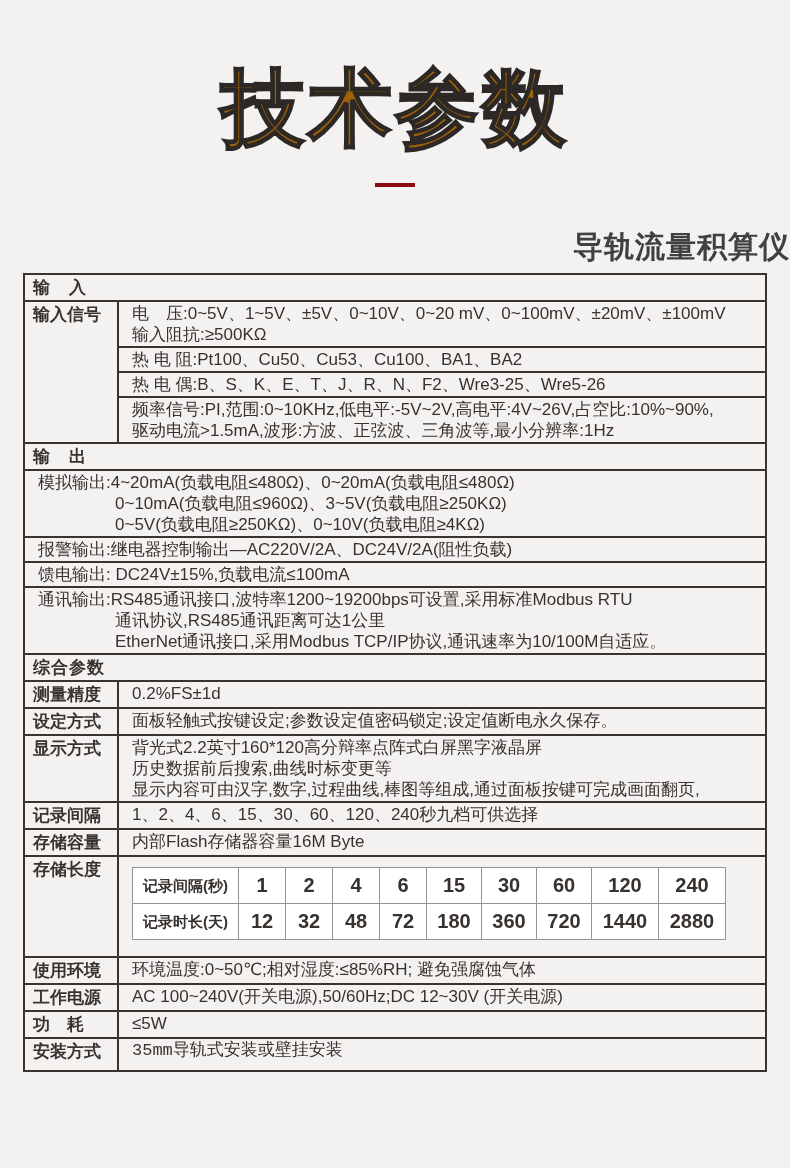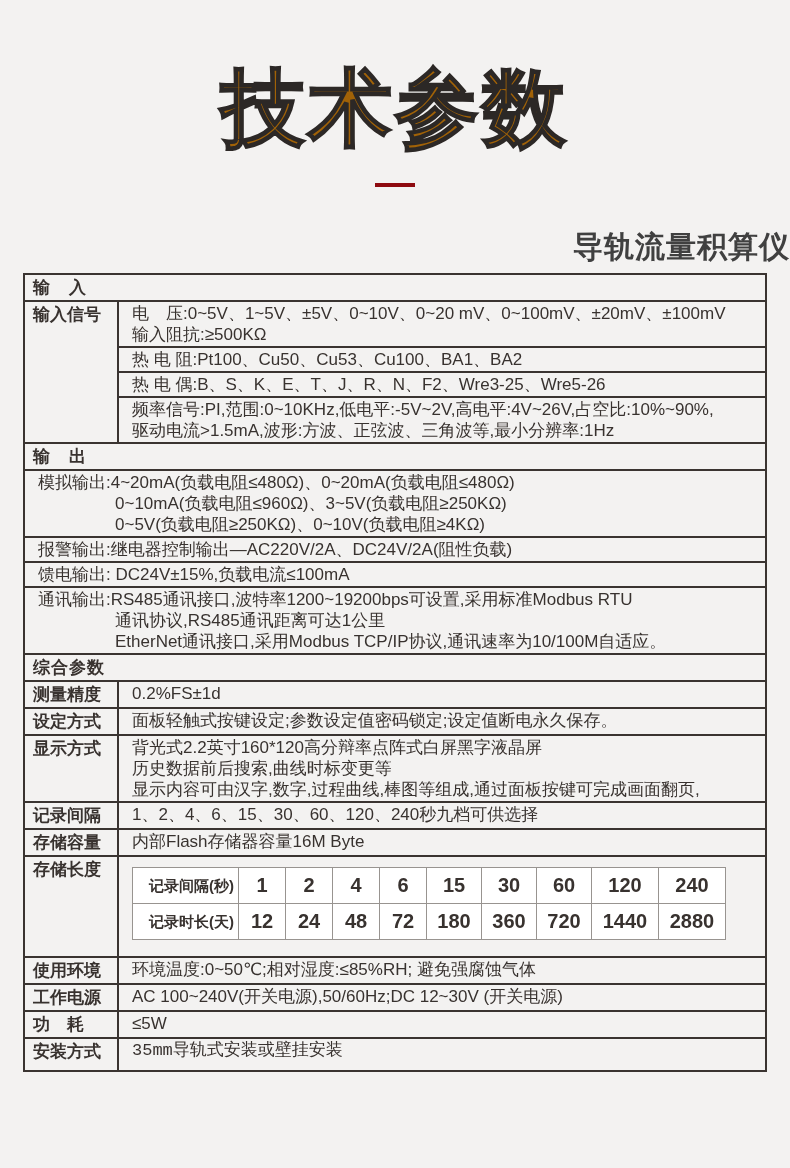--- a/index.html
+++ b/index.html
@@ -61,21 +61,21 @@
 
   .storage-table {
     border-collapse: collapse;
     background: #ffffff;
     margin: 10px 4px 16px 13px;
     text-align: center;
   }
   .storage-table td { border: 1px solid #989490; padding: 0; }
   .storage-table td.head {
     width: 106px; font-size: 15px; font-weight: 600;
-    padding: 7px 4px; white-space: nowrap; text-align: right;
+    padding: 7px 4px; white-space: nowrap;
   }
   .storage-table td.num { font-size: 20px; font-weight: 600; padding: 5px 0; }
   .storage-table td:nth-child(2), .storage-table td:nth-child(3),
   .storage-table td:nth-child(4), .storage-table td:nth-child(5) { width: 47px; }
   .storage-table td:nth-child(6), .storage-table td:nth-child(7),
   .storage-table td:nth-child(8) { width: 55px; }
   .storage-table td:nth-child(9), .storage-table td:nth-child(10) { width: 67px; }
 </style>
 </head>
 <body style="background: rgb(243, 242, 241); color: rgb(56, 50, 47);">
@@ -201,21 +201,21 @@
             <td class="num">6</td>
             <td class="num">15</td>
             <td class="num">30</td>
             <td class="num">60</td>
             <td class="num">120</td>
             <td class="num">240</td>
           </tr>
           <tr>
             <td class="head">记录时长(天)</td>
             <td class="num">12</td>
-            <td class="num">24</td>
+            <td class="num">32</td>
             <td class="num">48</td>
             <td class="num">72</td>
             <td class="num">180</td>
             <td class="num">360</td>
             <td class="num">720</td>
             <td class="num">1440</td>
             <td class="num">2880</td>
           </tr>
         </tbody>
           </table>

